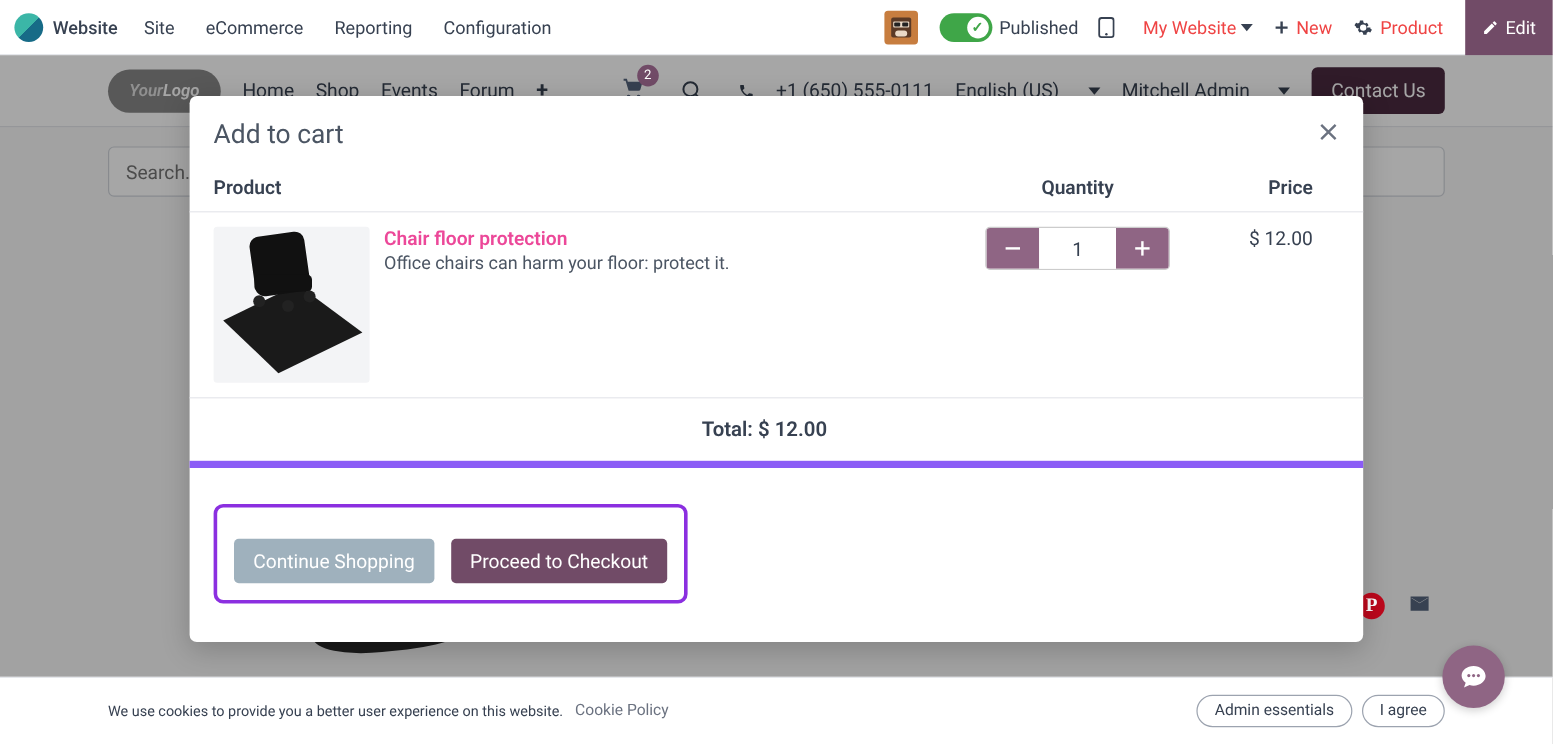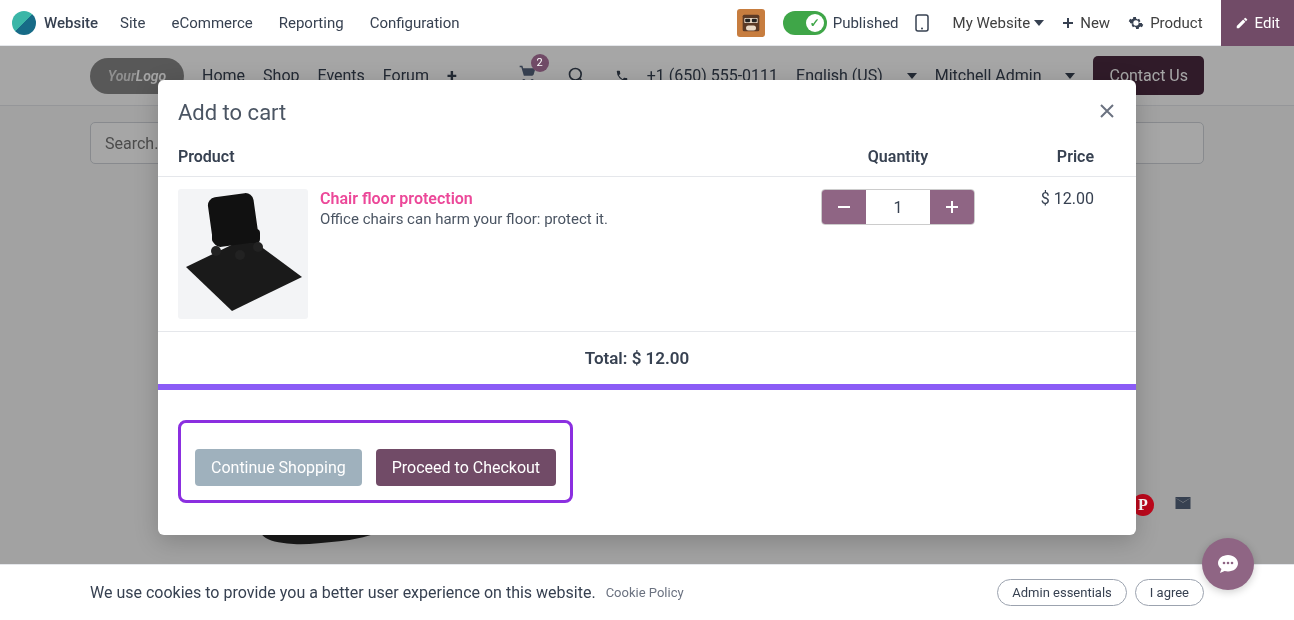--- a/index.html
+++ b/index.html
@@ -9,21 +9,21 @@
 .topbar { height:46px; background:#fff; display:flex; align-items:center; padding:0 0 0 12px; font-size:15px; border-bottom:1px solid #e5e7eb; }
 .topbar-logo { width:24px; height:24px; border-radius:50%; background:linear-gradient(135deg,#3bb6a7 50%,#176b87 50%); margin-right:8px; }
 .topbar-title { font-weight:500; color:#374151; margin-right:22px; }
 .topbar-link { color:#374151; margin-right:26px; cursor:pointer; }
 .topbar-spacer { flex:1; }
 .topbar-avatar { width:28px; height:28px; border-radius:3px; background:#c77d3f; display:flex; align-items:center; justify-content:center; margin-right:18px; }
 .topbar-avatar svg { width:20px; height:20px; }
 .publish-toggle { display:flex; align-items:center; margin-right:16px; }
 .toggle-pill { width:44px; height:24px; border-radius:12px; background:#3fa648; position:relative; margin-right:6px; }
 .toggle-pill::after { content:"✓"; color:#3fa648; font-size:12px; font-weight:bold; position:absolute; right:3px; top:3px; width:18px; height:18px; border-radius:50%; background:#fff; display:flex; align-items:center; justify-content:center; }
-.topbar-item { display:flex; align-items:center; color:#404040; margin-right:18px; cursor:pointer; }
+.topbar-item { display:flex; align-items:center; color:#ef4444; margin-right:18px; cursor:pointer; }
 .topbar-item svg, .topbar-item .ico { margin-right:6px; }
 .edit-btn { background:#714b67; color:#fff; height:46px; padding:0 14px; display:flex; align-items:center; font-size:15px; cursor:pointer; }
 .edit-btn svg { margin-right:6px; }
 
 
 .siteheader { height:60px; background:#fff; border-bottom:1px solid #e5e7eb; display:flex; align-items:center; padding:0 90px; gap:18px; }
 .yourlogo { width:94px; height:36px; border-radius:18px; background:#888; color:#fff; display:flex; align-items:center; justify-content:center; font-style:italic; font-size:14px; font-weight:600; }
 .yourlogo .l-your { color:#ddd; }
 .nav-link { font-size:16px; color:#374151; }
 .nav-plus { font-size:18px; font-weight:bold; color:#374151; }
@@ -62,21 +62,21 @@
 .modal-footer { padding:30px 20px 32px 20px; }
 .footer-hl { border:3px solid #8b2fe0; border-radius:8px; display:inline-flex; gap:14px; padding:26px 14px 14px 14px; }
 .btn-secondary { background:#9fb1bd; color:#fff; border:none; border-radius:4px; padding:9px 16px; font-size:16px; cursor:pointer; }
 .btn-primary { background:#714b67; color:#fff; border:none; border-radius:4px; padding:9px 16px; font-size:16px; cursor:pointer; }
 .bg-shipping { position:absolute; top:492px; left:650px; color:#374151; font-size:16px; }
 .social { position:absolute; top:494px; right:100px; display:flex; gap:18px; }
 .social .pin { width:22px; height:22px; border-radius:50%; background:#bd081c; color:#fff; display:flex; align-items:center; justify-content:center; font-weight:bold; font-family:Georgia,serif; }
 
 
 .cookiebar { position:absolute; bottom:0; left:0; right:0; height:56px; background:#fff; border-top:1px solid #e5e7eb; display:flex; align-items:center; padding:0 90px; }
-.cookiebar-text { font-size:16px; color:#374151; }
+.cookiebar-text { font-size:12px; color:#374151; }
 .cookiebar-link { font-size:13px; color:#6b7280; margin-left:10px; cursor:pointer; }
 .cookiebar-spacer { flex:1; }
 .cookie-btn { border:1px solid #9ca3af; background:#fff; color:#374151; border-radius:16px; padding:5px 14px; font-size:13px; cursor:pointer; margin-left:8px; }
 
 
 .chat-bubble { position:absolute; bottom:30px; right:40px; width:52px; height:52px; border-radius:50%; background:#8f6584; display:flex; align-items:center; justify-content:center; box-shadow:0 2px 8px rgba(0,0,0,0.2); cursor:pointer; }
 .caret-down { width:0; height:0; border-left:5px solid transparent; border-right:5px solid transparent; border-top:6px solid #374151; display:inline-block; margin-left:4px; }
 
 .product-blob { position:absolute; top:498px; left:260px; width:140px; height:44px; border-radius:40% 50% 45% 40%; background:#1a1a1a; transform:rotate(-6deg);}
 </style>

